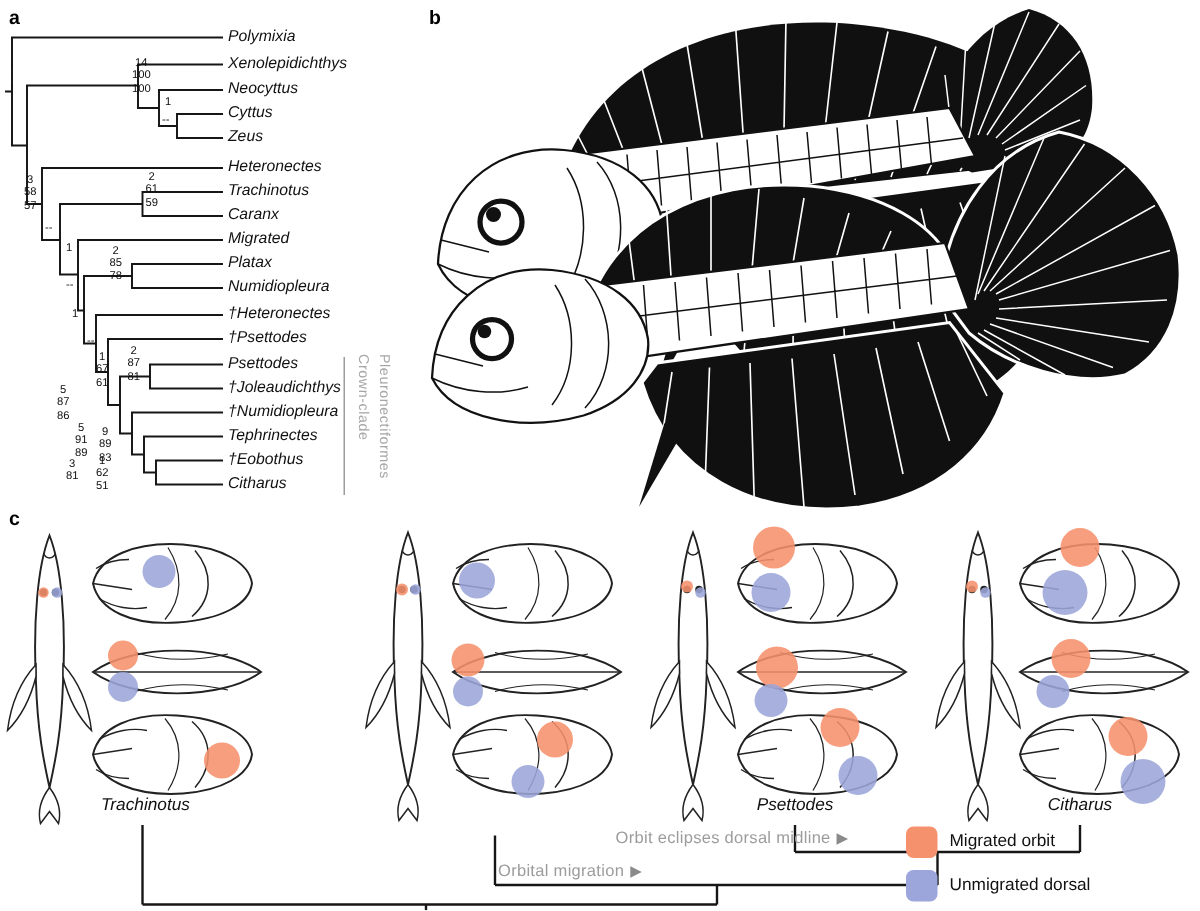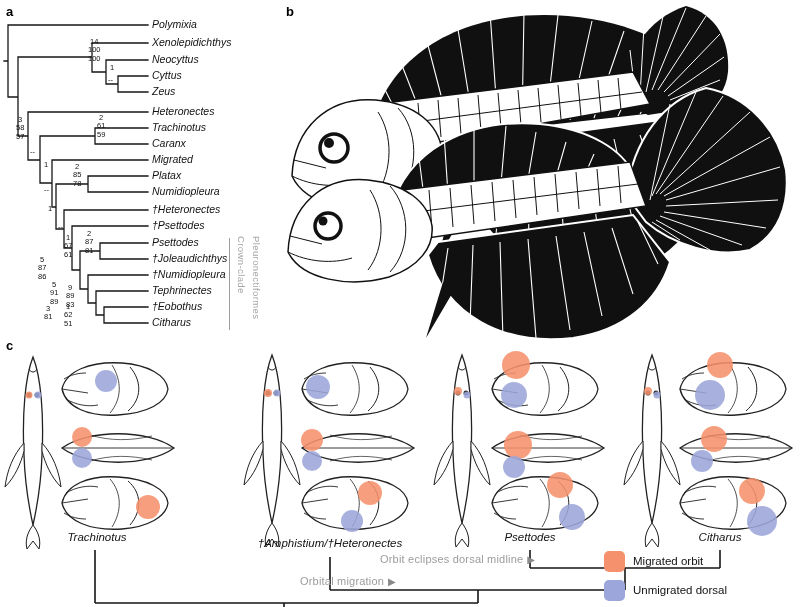--- a/index.html
+++ b/index.html
@@ -13,21 +13,21 @@
     --line-black:#161616;
   }
   .panel-letter{position:absolute;font:bold 13px "Liberation Sans",sans-serif;color:#000;}
   .tip{position:absolute;left:152px;font:italic 10.5px "Liberation Sans",sans-serif;color:#111;white-space:nowrap;}
   .sup{position:absolute;font:7.5px "Liberation Sans",sans-serif;color:#111;line-height:1.12;white-space:pre-line;text-align:center;}
   .clade{position:absolute;writing-mode:vertical-lr;font:9.5px "Liberation Sans",sans-serif;
          color:var(--clade-gray);letter-spacing:.4px;line-height:1.5;}
   .clade-bracket{position:absolute;width:1px;background:#9c9c9c;}
   .ctax{position:absolute;font:italic 11.5px "Liberation Sans",sans-serif;color:#111;text-align:center;white-space:nowrap;}
   .anno{position:absolute;font:11px "Liberation Sans",sans-serif;color:var(--annotation-gray);
-        text-align:left;letter-spacing:.2px;white-space:nowrap;}
+        text-align:center;letter-spacing:.2px;white-space:nowrap;}
   .anno .arr{color:#8a8a8a;font-size:10px;margin-left:4px;}
   .swatch{position:absolute;width:21px;height:21px;border-radius:5px;}
   .swatch.m{background:var(--migrated-orbit);}
   .swatch.u{background:var(--unmigrated-orbit);}
   .legend-label{position:absolute;font:11.5px "Liberation Sans",sans-serif;color:#111;white-space:nowrap;}
   svg{position:absolute;}
   .morb{fill:var(--migrated-orbit);opacity:.88;}
   .uorb{fill:var(--unmigrated-orbit);opacity:.88;}
 </style>
 </head>
@@ -246,21 +246,20 @@
     <g>
       <path fill="none" stroke="#161616" stroke-width="1.6" d="
         M95,205 V258 M330,212 V245 M530,205 V223 M720,205 V223
         M530,223 H720 M625,223 V245
         M330,245 H625 M478,245 V258
         M95,258 H478 M284,258 V262"></path>
     </g>
   </svg>
 
   <div class="ctax" style="left:37px;top:531px;width:120px">Trachinotus</div>
-  <div class="ctax" style="left:228px;top:537px;width:204px">†Amphistium/†Heteronectes</div>
   <div class="ctax" style="left:470px;top:531px;width:120px">Psettodes</div>
   <div class="ctax" style="left:660px;top:531px;width:120px">Citharus</div>
 
   <div class="anno" style="left:380px;top:553px;width:216px">
     <span>Orbit eclipses dorsal midline</span><span class="arr">▶</span>
   </div>
   <div class="anno" style="left:300px;top:575px;width:160px">
     <span>Orbital migration</span><span class="arr">▶</span>
   </div>
 

